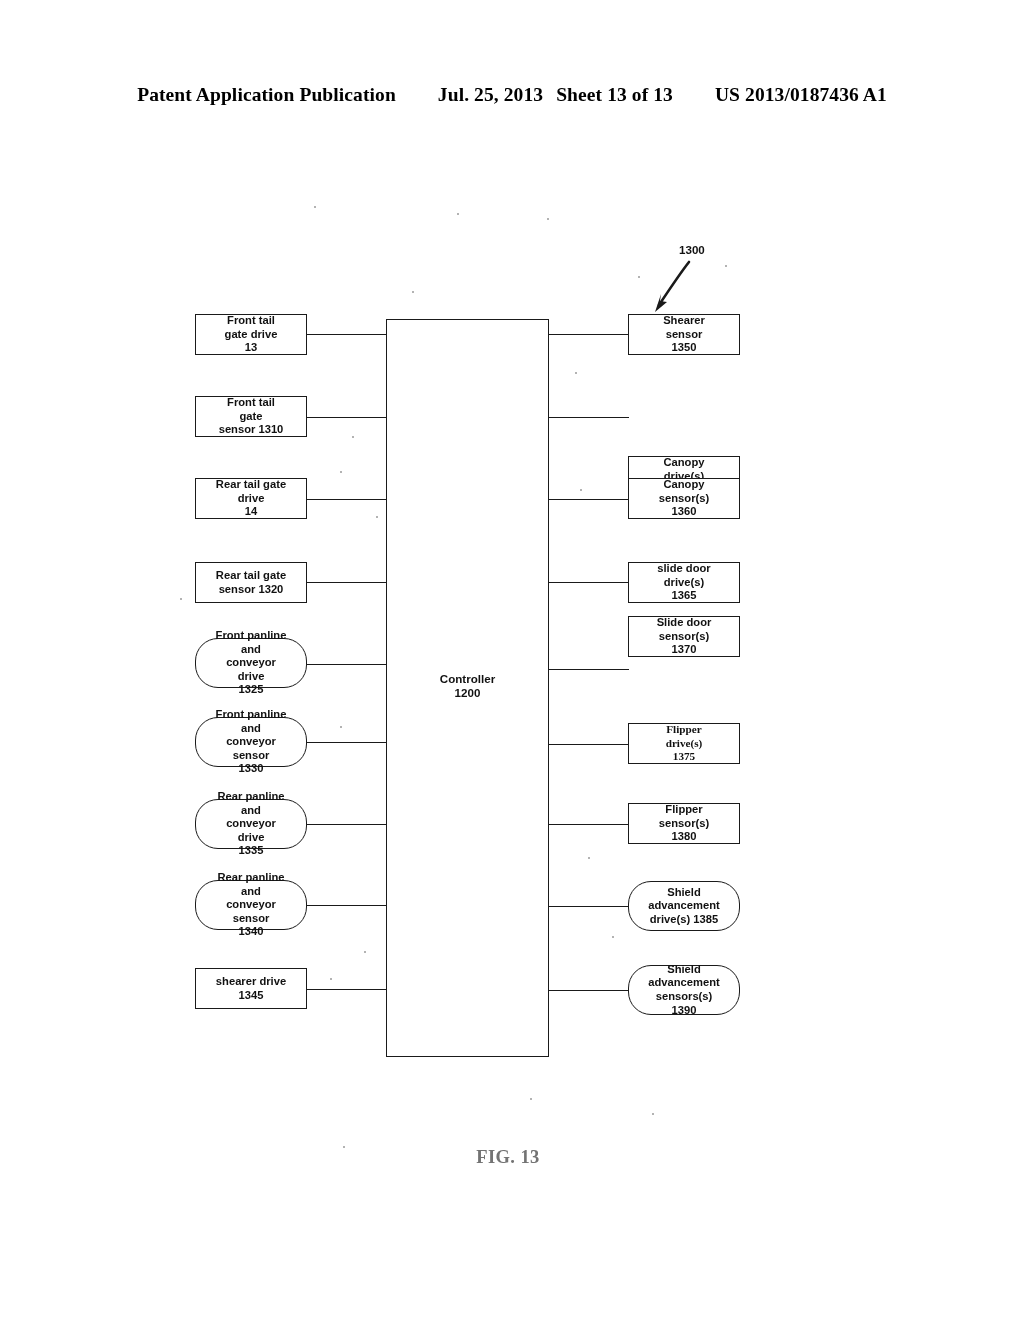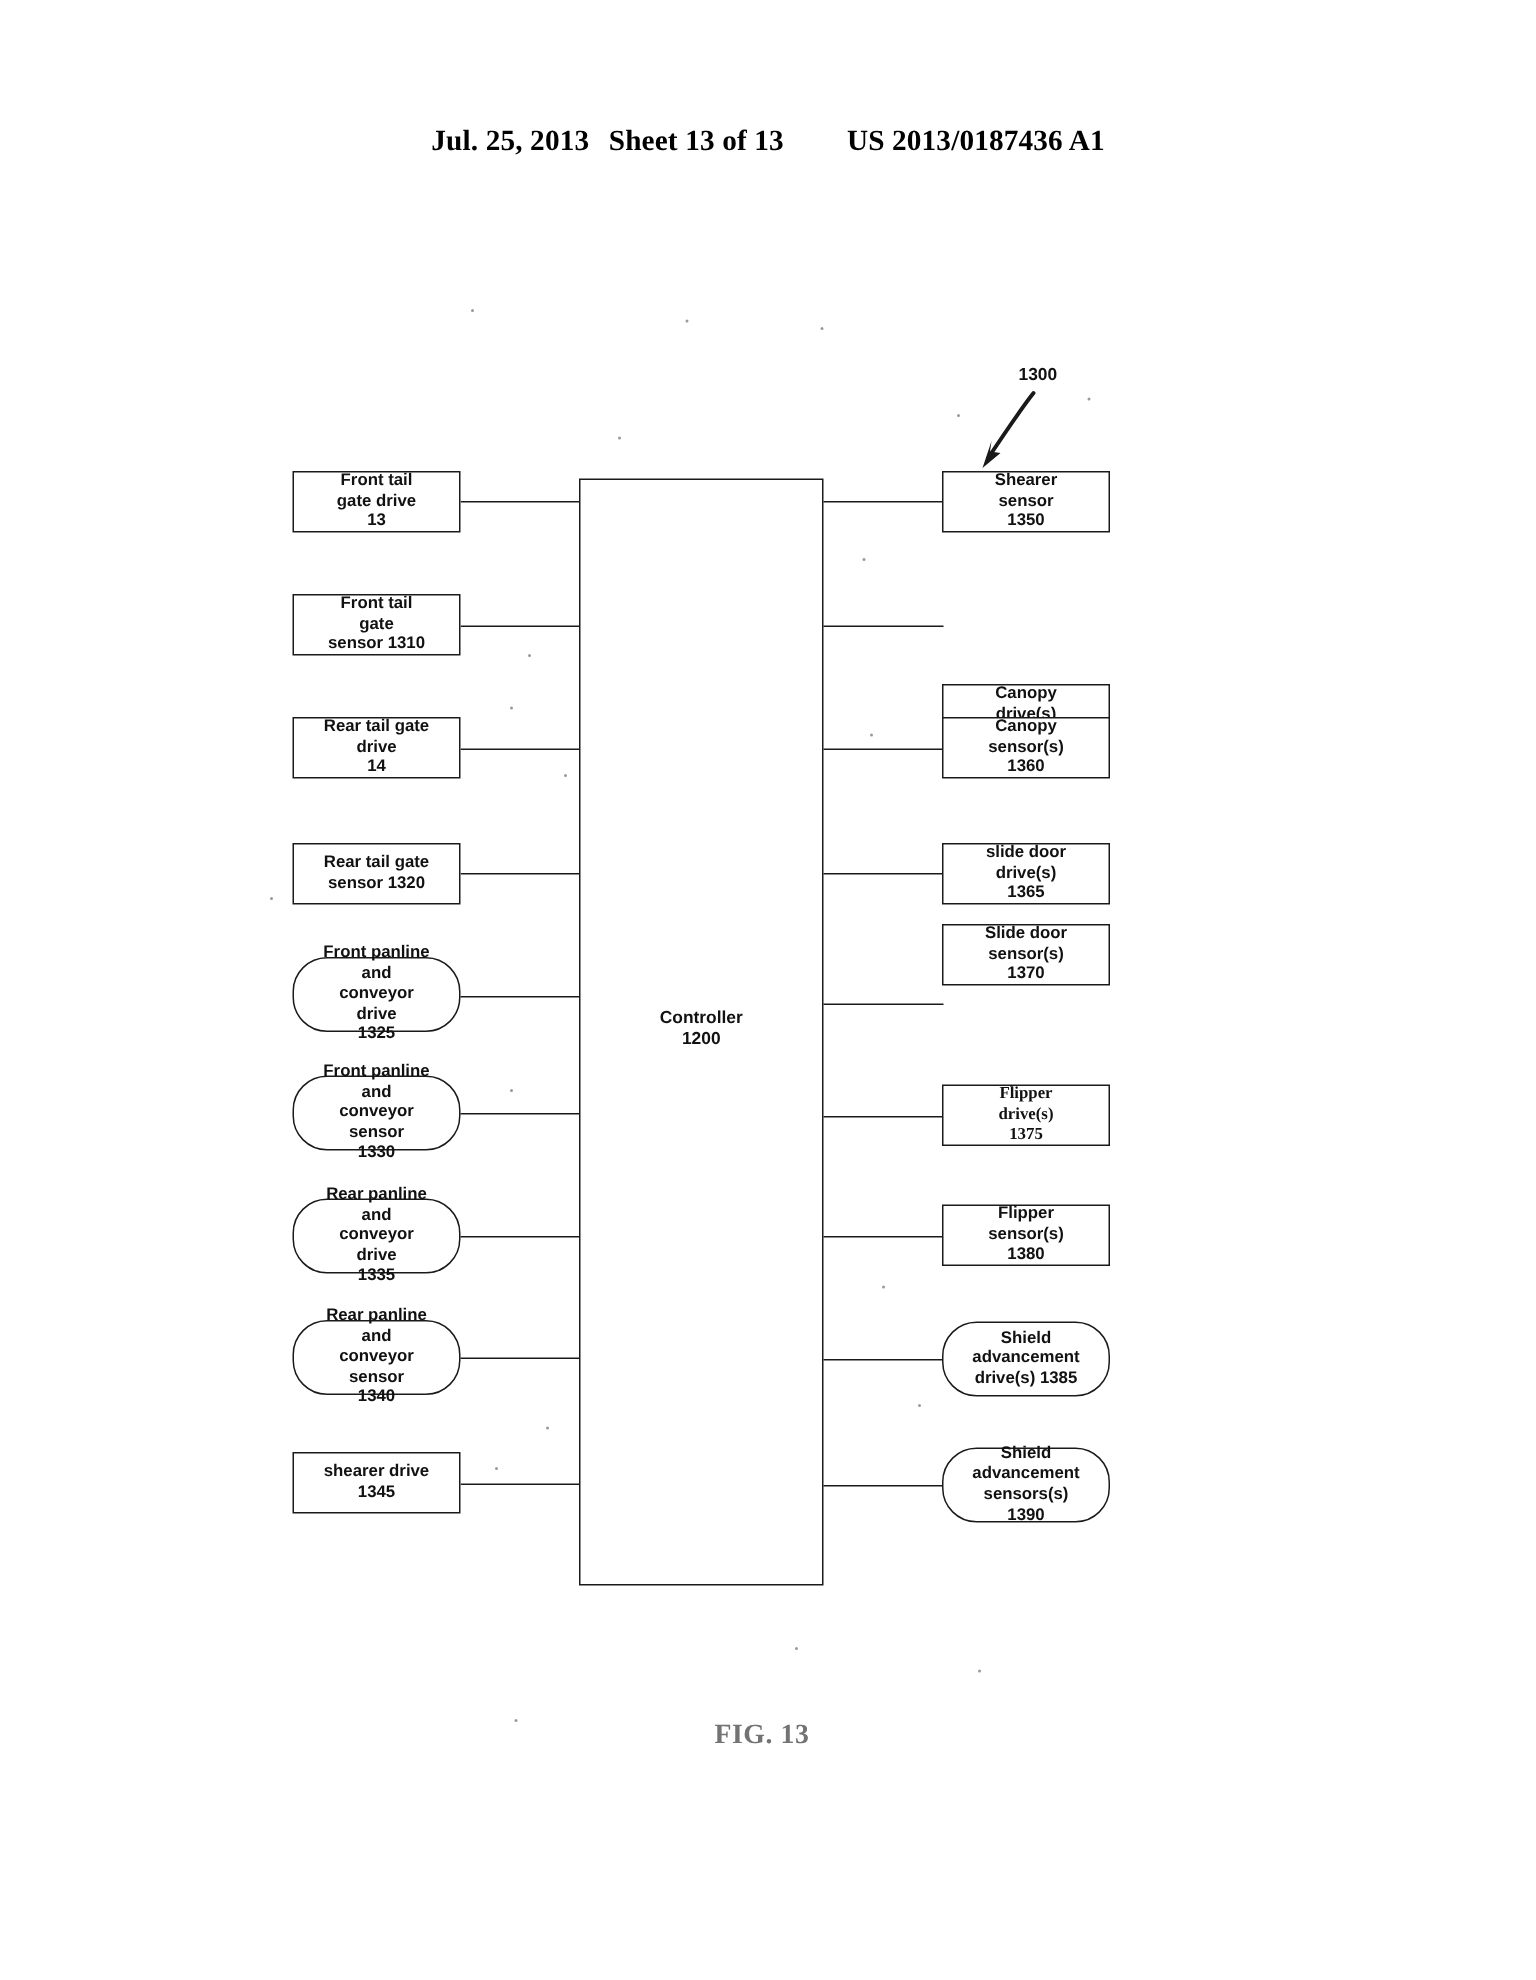--- a/index.html
+++ b/index.html
@@ -148,20 +148,21 @@
     width: 2px;
     height: 2px;
     border-radius: 50%;
     z-index: 0;
   }
 </style>
 </head>
 <body>
 
 <div class="page-header">
+  <span class="hdr-pub">Patent Application Publication</span>
   <span class="hdr-date">Jul. 25, 2013</span>
   <span class="hdr-sheet">Sheet 13 of 13</span>
   <span class="hdr-num">US 2013/0187436 A1</span>
 </div>
 
 <div class="figure">
 
   <div class="speck" style="left:314px; top:206px;"></div>
   <div class="speck" style="left:457px; top:213px;"></div>
   <div class="speck" style="left:547px; top:218px;"></div>

